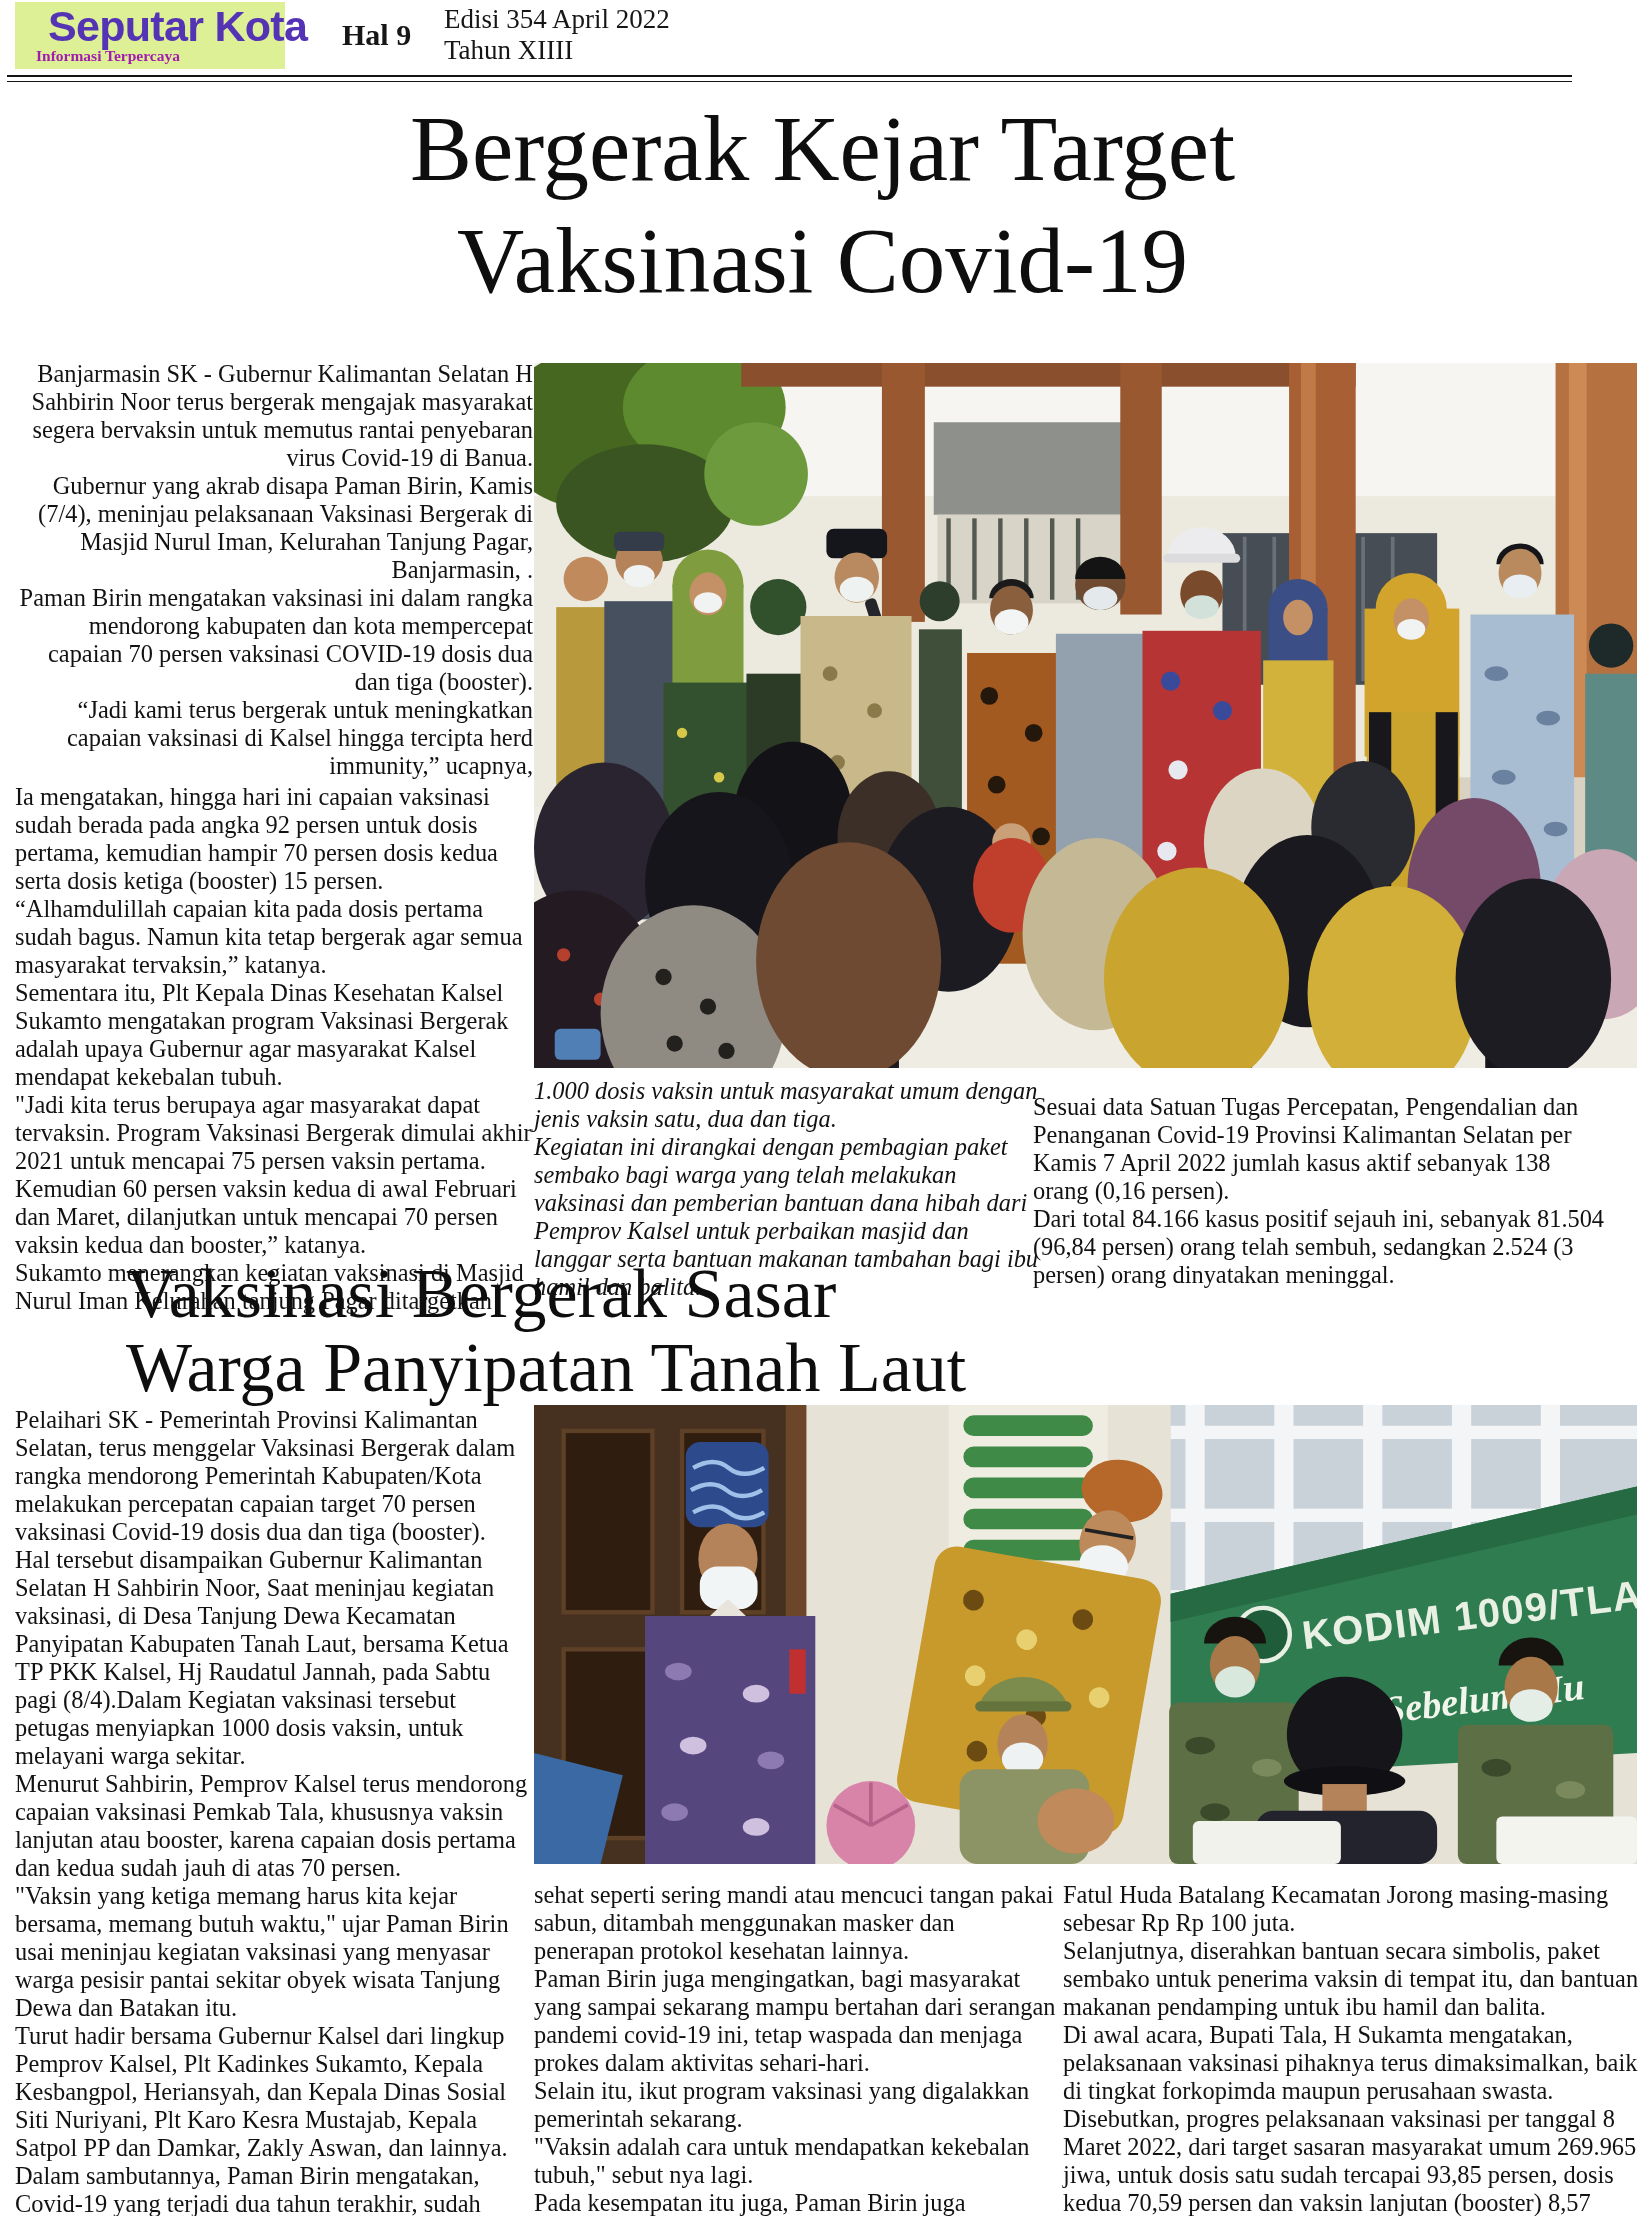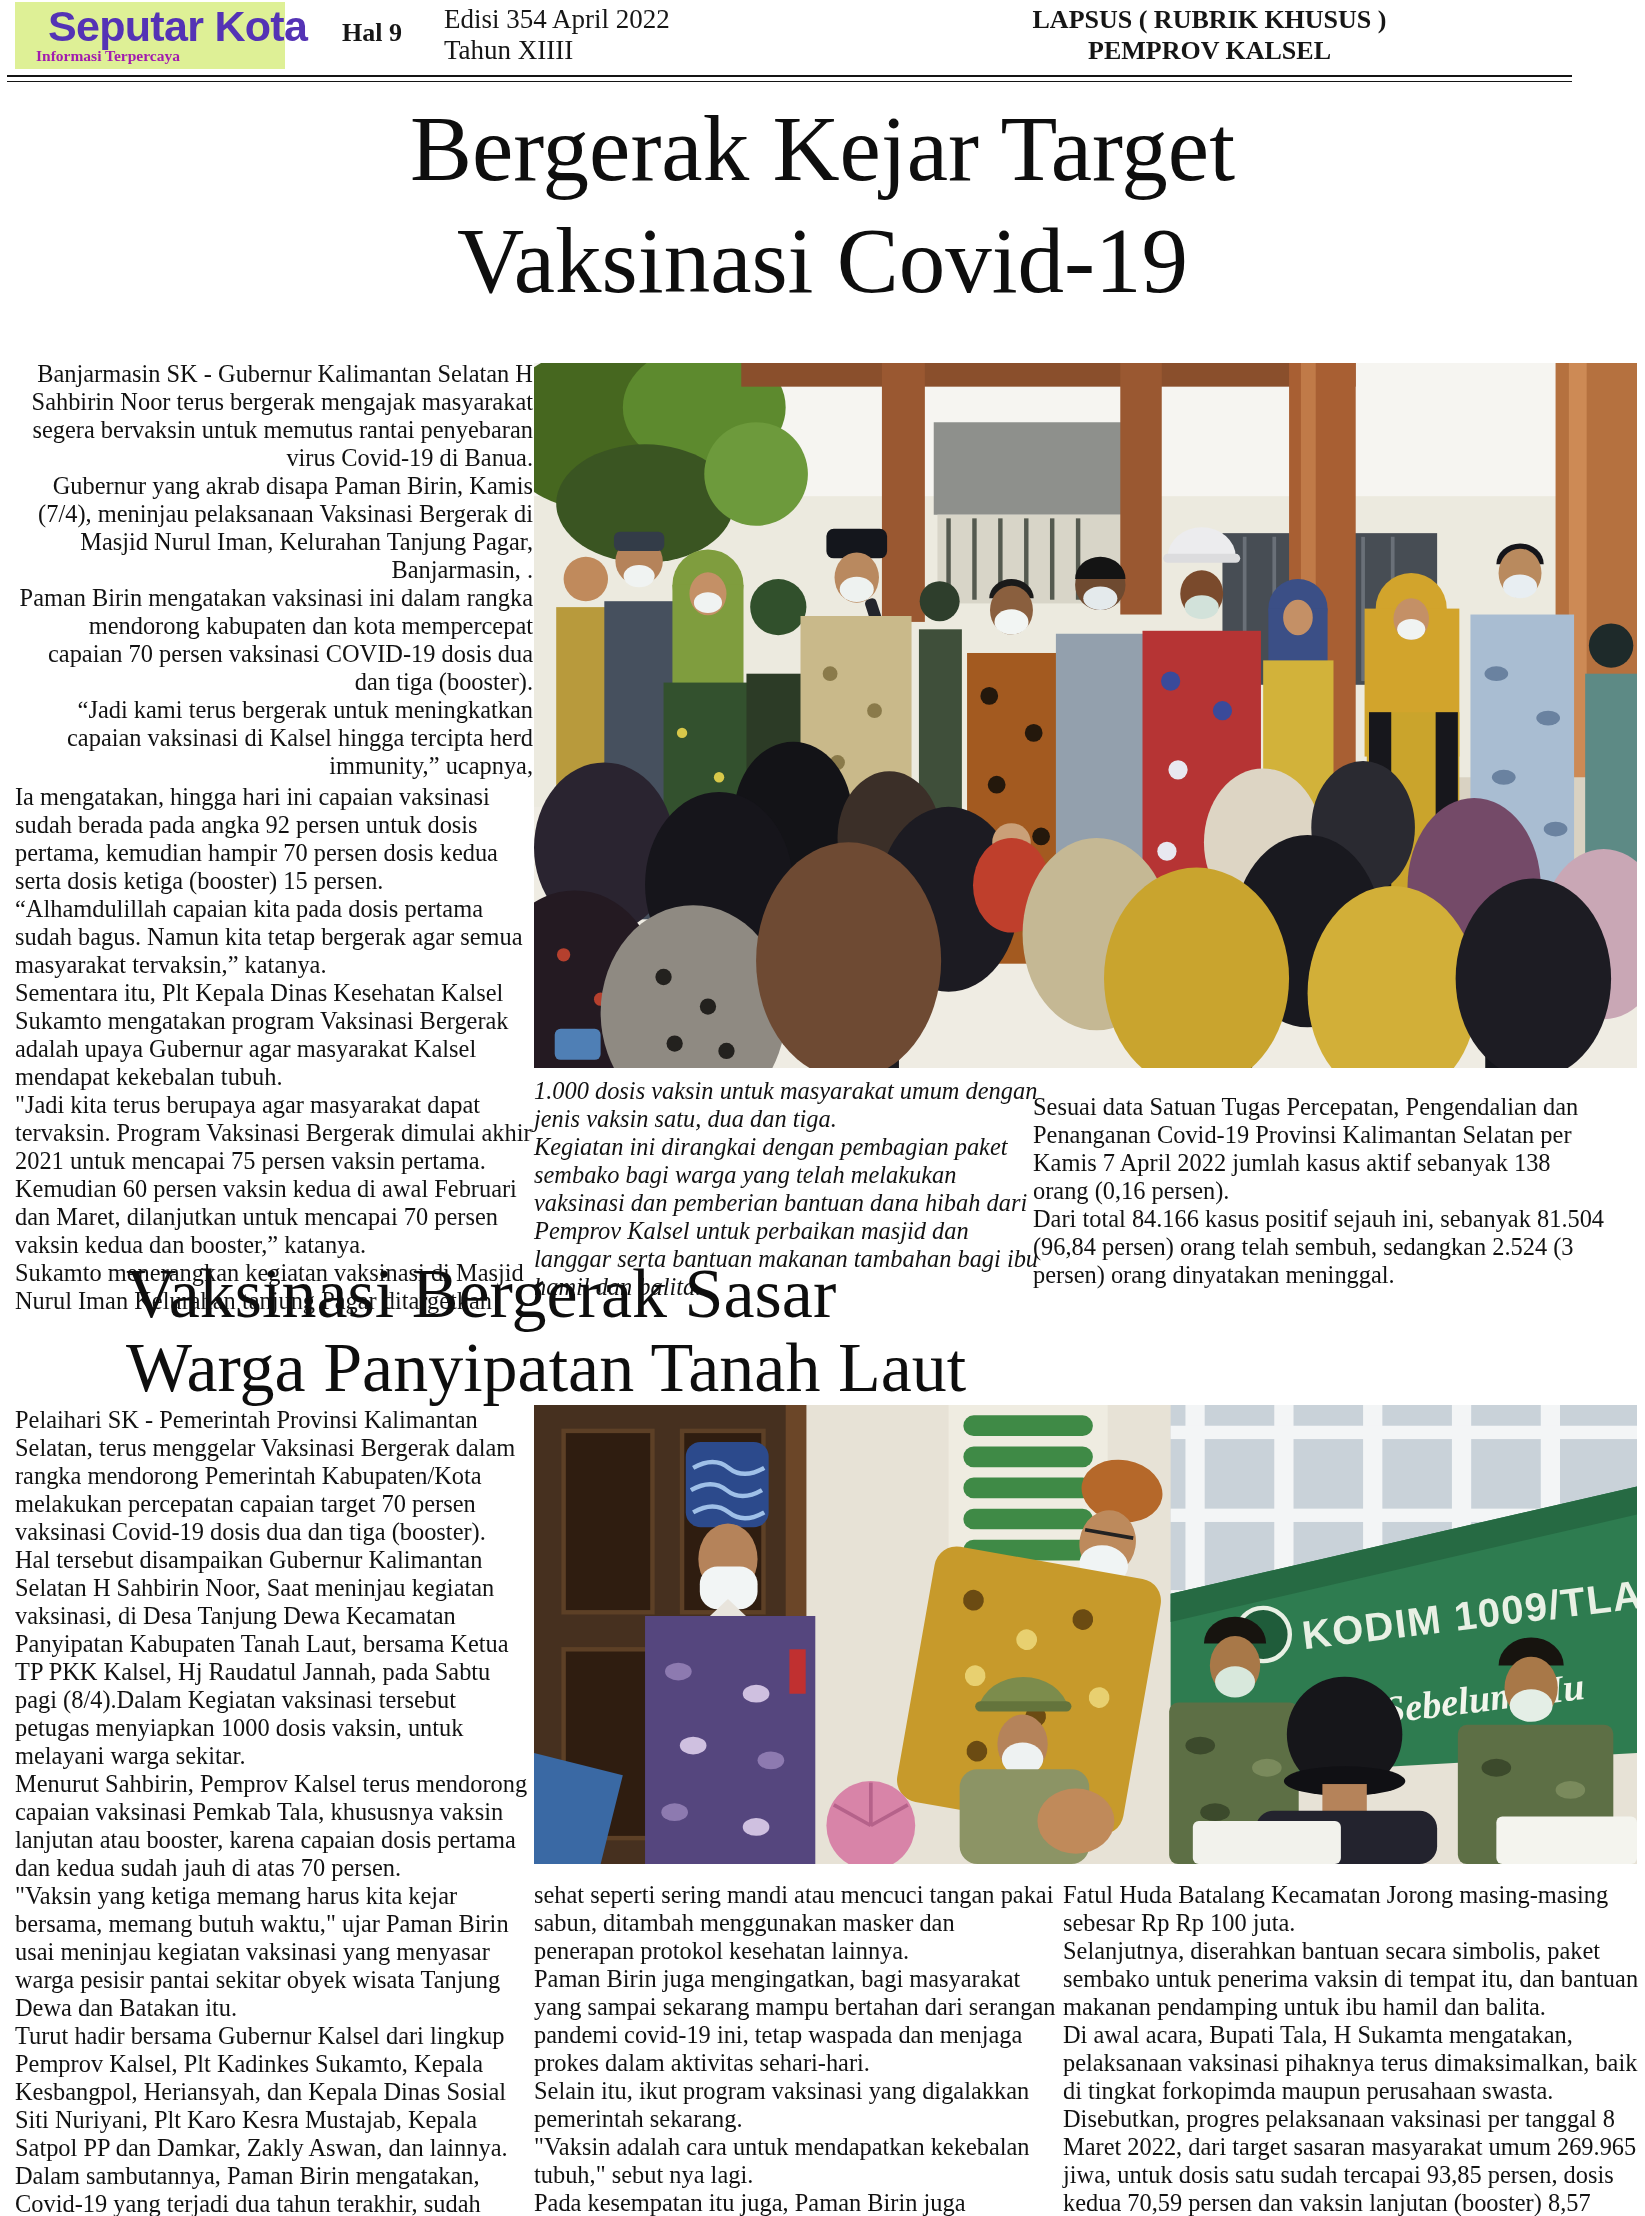--- a/index.html
+++ b/index.html
@@ -5,21 +5,21 @@
   html,body{margin:0;padding:0;background:#9a9a9a;}
   #page{position:relative;width:1645px;height:2216px;background:#ffffff;overflow:hidden;
         font-family:"Liberation Serif",serif;color:#161616;}
   .abs{position:absolute;}
   .body-text{font-size:24.4px;line-height:28px;white-space:pre-line;color:#121212;
              font-family:"Liberation Serif",serif;}
   .logo-box{left:15px;top:1.5px;width:270px;height:67px;background:#def096;}
   .logo-title{left:28px;top:1.5px;font-family:"Liberation Sans",sans-serif;font-weight:bold;
               font-size:43px;letter-spacing:-0.7px;color:#5433b5;margin-left:20px;}
   .logo-tagline{left:36px;top:47px;font-size:15.5px;font-weight:bold;color:#a21caf;}
-  .hal{left:342px;top:18px;font-size:26px;font-weight:bold;}
+  .hal{left:342px;top:18px;font-size:30px;font-weight:bold;}
   .edisi{left:444px;top:4px;font-size:27px;line-height:31px;white-space:pre-line;}
   .rubric{left:947px;top:4.4px;width:525px;text-align:center;font-size:26px;font-weight:bold;
           line-height:31px;white-space:pre-line;}
   .double-rule{left:7.4px;top:75px;width:1565px;height:3.7px;border-top:2.2px solid #141414;
                border-bottom:1.5px solid #141414;}
   .headline1{left:0;top:93px;width:1645px;text-align:center;font-size:93px;line-height:112px;
              white-space:pre-line;color:#0e0e0e;}
   .headline2{left:126px;top:1257px;width:1450px;font-size:70px;line-height:74px;
              white-space:pre-line;color:#0e0e0e;}
   .a1c1a{left:15px;top:360px;width:518px;text-align:right;}
@@ -38,22 +38,20 @@
 <body>
 
 <div id="page">
 
   <div class="abs logo-box"></div>
   <div class="abs logo-title">Seputar Kota</div>
   <div class="abs logo-tagline">Informasi Terpercaya</div>
   <div class="abs hal">Hal 9</div>
   <div class="abs edisi">Edisi 354 April 2022
 Tahun XIIII</div>
-  <div class="abs rubric">LAPSUS ( RUBRIK KHUSUS )
-PEMPROV KALSEL</div>
   <div class="abs double-rule"></div>
 
   <h1 class="abs headline1" style="margin:0;font-weight:normal;">Bergerak Kejar Target
 Vaksinasi Covid-19</h1>
 
   <div class="abs body-text a1c1a">Banjarmasin SK  - Gubernur Kalimantan Selatan H Sahbirin Noor terus bergerak mengajak masyarakat segera bervaksin untuk memutus rantai penyebaran virus Covid-19 di Banua.
 Gubernur yang akrab disapa Paman Birin, Kamis (7/4), meninjau pelaksanaan Vaksinasi Bergerak di Masjid Nurul Iman, Kelurahan Tanjung Pagar, Banjarmasin, .
 Paman Birin mengatakan vaksinasi ini dalam rangka mendorong kabupaten dan kota mempercepat capaian 70 persen vaksinasi COVID-19 dosis dua dan tiga (booster).
 “Jadi kami terus bergerak untuk meningkatkan capaian vaksinasi di Kalsel hingga tercipta herd immunity,” ucapnya,</div>
   <div class="abs body-text a1c1b">Ia mengatakan, hingga hari ini capaian vaksinasi sudah berada pada angka 92 persen untuk dosis pertama, kemudian hampir 70 persen dosis kedua serta dosis ketiga (booster) 15 persen.

